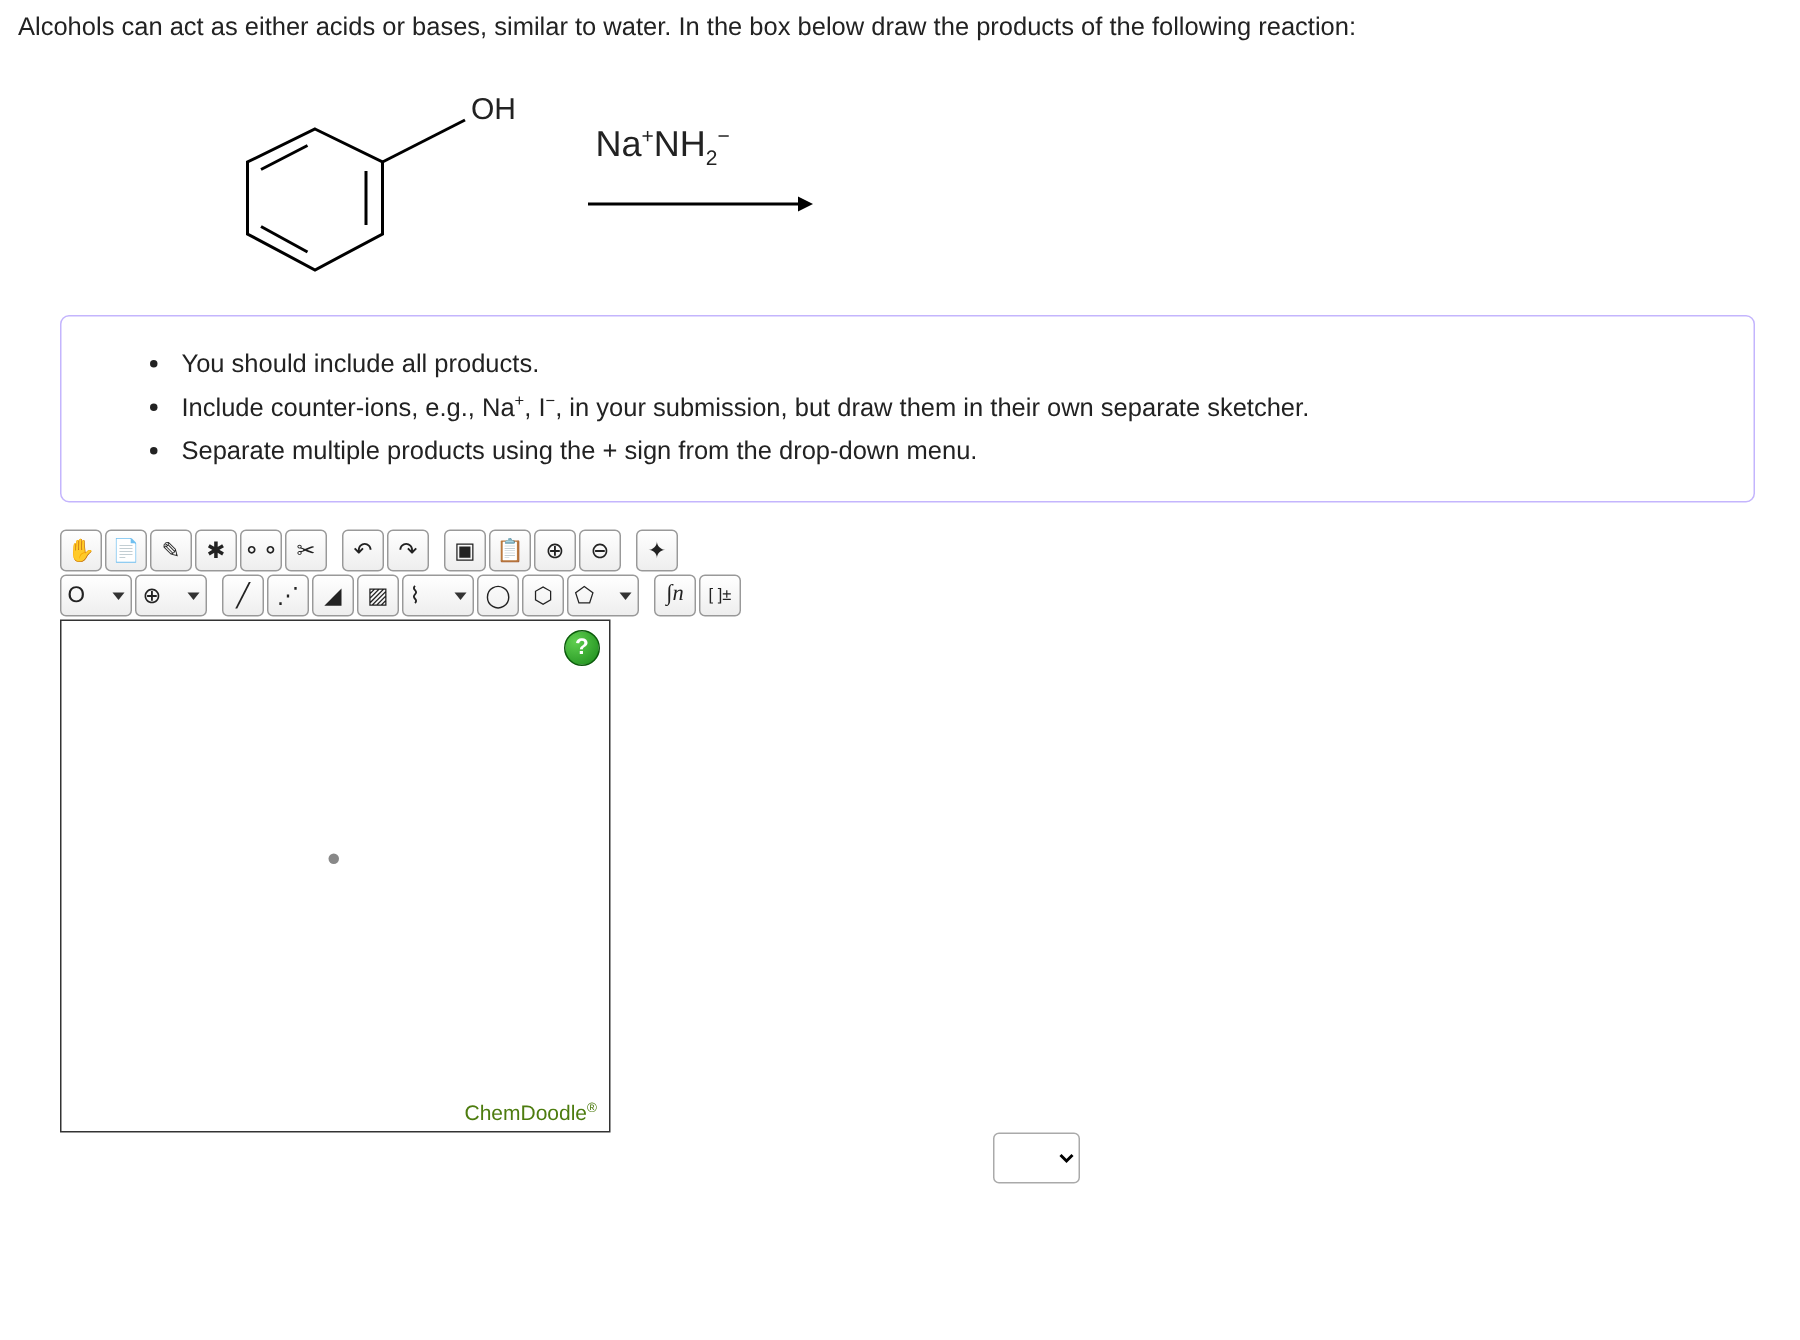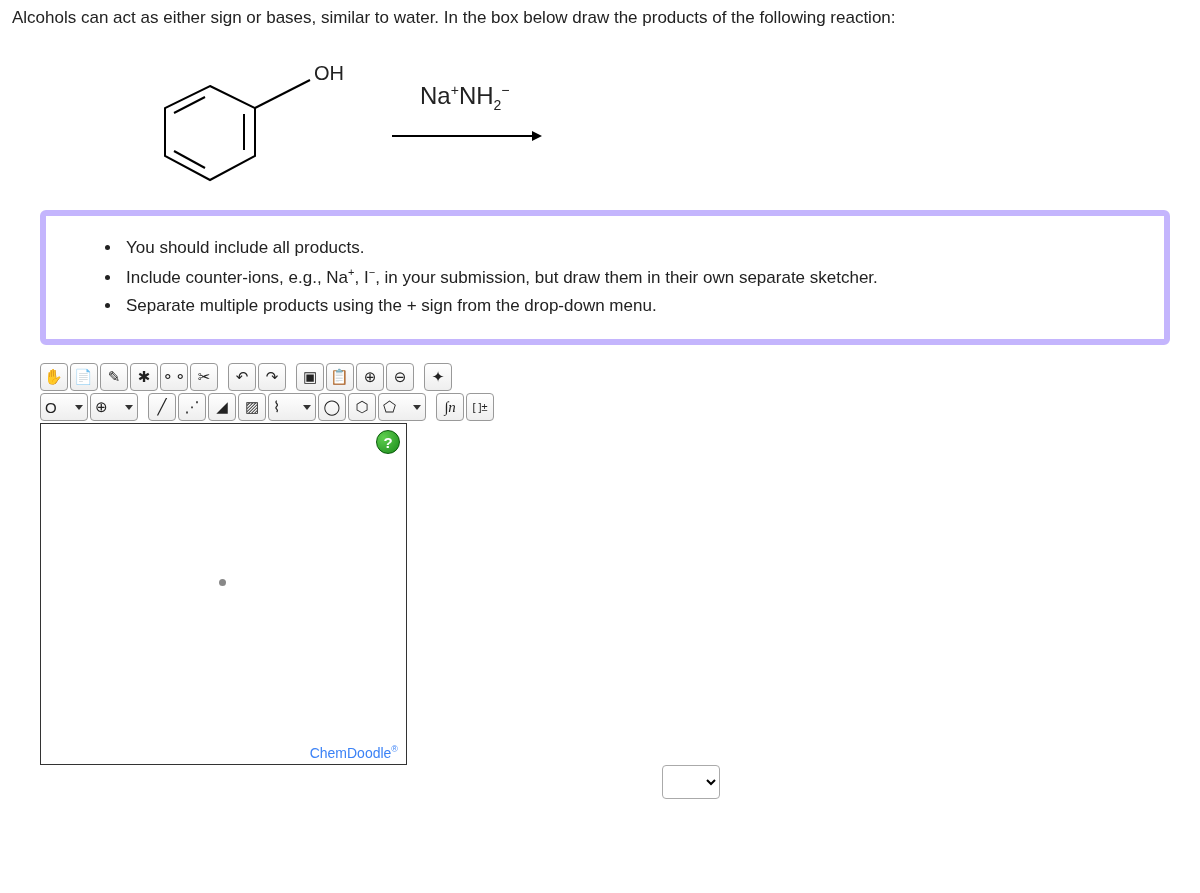--- a/index.html
+++ b/index.html
@@ -27,33 +27,33 @@
   }
   .oh-group {
     position: absolute;
     left: 302px;
     top: 28px;
     font-size: 20px;
     font-family: Arial;
   }
   .reagent {
     position: absolute;
-    left: 408px;
+    left: 385px;
     top: 48px;
     font-size: 24px;
   }
   .reagent sup { font-size: 14px; vertical-align: super; }
   .reagent sub { font-size: 14px; vertical-align: sub; }
   .arrow {
     position: absolute;
     left: 380px;
     top: 92px;
   }
   .instruction-box {
-    border: 6px solid #c4b5fd;
+    border: 1px solid #c4b5fd;
     border-radius: 6px;
     padding: 18px 24px 18px 54px;
     margin: 6px 18px 18px 28px;
     line-height: 1.7;
   }
   .instruction-box ul {
     margin: 0;
     padding-left: 22px;
   }
   .instruction-box li {
@@ -125,21 +125,21 @@
     width: 7px;
     height: 7px;
     background: #888;
     border-radius: 50%;
   }
   .brand {
     position: absolute;
     bottom: 4px;
     right: 8px;
     font-size: 14px;
-    color: #3b82f6;
+    color: #4d7c0f;
   }
   .brand sup { font-size: 9px; }
   .bottom-select {
     position: absolute;
     left: 622px;
     bottom: 0px;
   }
   .bottom-select select {
     width: 58px;
     height: 34px;
@@ -149,21 +149,21 @@
   }
   .sketcher-bottom-row {
     position: relative;
     height: 34px;
     width: 660px;
   }
 </style>
 </head>
 <body>
 
-<div class="question-text">Alcohols can act as either sign or bases, similar to water. In the box below draw the products of the following reaction:</div>
+<div class="question-text">Alcohols can act as either acids or bases, similar to water. In the box below draw the products of the following reaction:</div>
 
 <div class="reaction-area">
   <svg class="benzene" width="170" height="130">
     <polygon points="50,10 95,32 95,80 50,104 5,80 5,32" fill="none" stroke="#000" stroke-width="2"></polygon>
     <line x1="84" y1="38" x2="84" y2="74" stroke="#000" stroke-width="2"></line>
     <line x1="45" y1="21" x2="14" y2="37" stroke="#000" stroke-width="2"></line>
     <line x1="14" y1="75" x2="45" y2="92" stroke="#000" stroke-width="2"></line>
     <line x1="95" y1="32" x2="150" y2="4" stroke="#000" stroke-width="2"></line>
   </svg>
   <div class="oh-group">OH</div>

